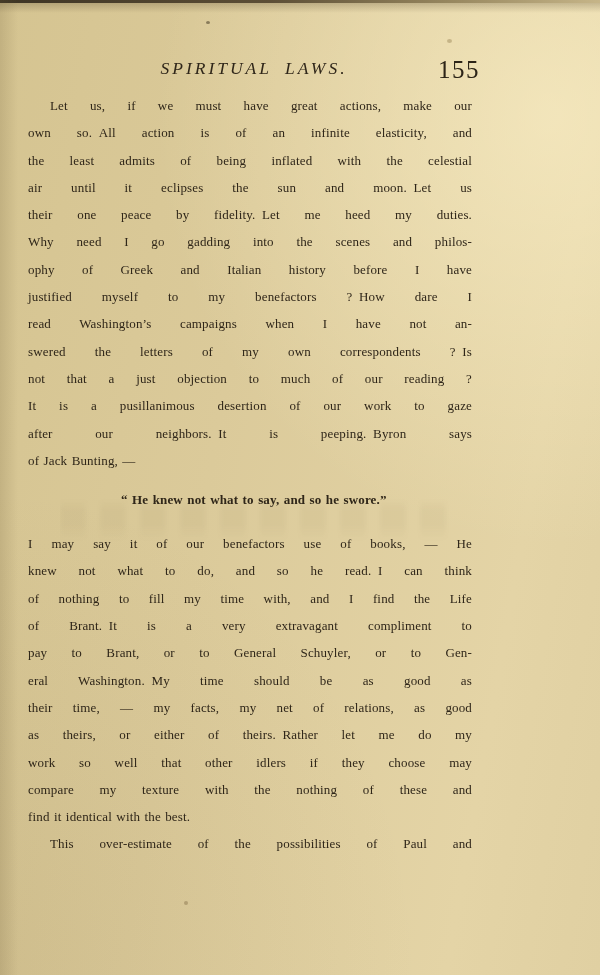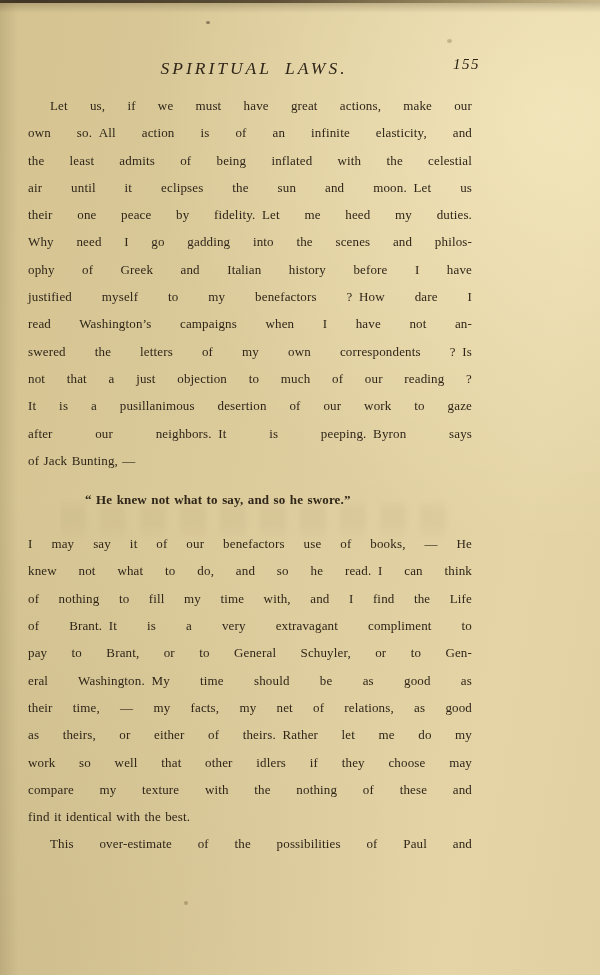--- a/index.html
+++ b/index.html
@@ -55,39 +55,38 @@
     position: absolute; left: 15px; right: 12px; top: 0;
     text-align: center;
     font-style: italic;
     font-size: 17.5px;
     letter-spacing: 3px;
     word-spacing: 6px;
     color: #30271a;
   }
   .page-number {
     position: absolute; right: -3px; top: -2px;
-    font-size: 15px;
+    font-size: 25px;
     letter-spacing: 1.5px;
     color: #2c2417;
-    font-style: italic;
   }
 
   .body-text {
     position: absolute;
     top: 92px; left: 28px; width: 444px;
   }
   .block { margin: 0; }
   .block.quote {
     margin: 15px 0 19px 0;
     padding-left: 57px;
     font-size: 15px;
     font-weight: bold;
     letter-spacing: 0.2px;
   }
-  .block.quote .line { line-height: 22px; }
+  .block.quote .line { line-height: 22px; margin-left: 36px; }
   .line {
     font-size: 13px;
     line-height: 27.3px;
     letter-spacing: 0.15px;
     word-spacing: 1px;
     text-align: left;
     text-align-last: left;
     white-space: normal;
   }
   .line.justify {

